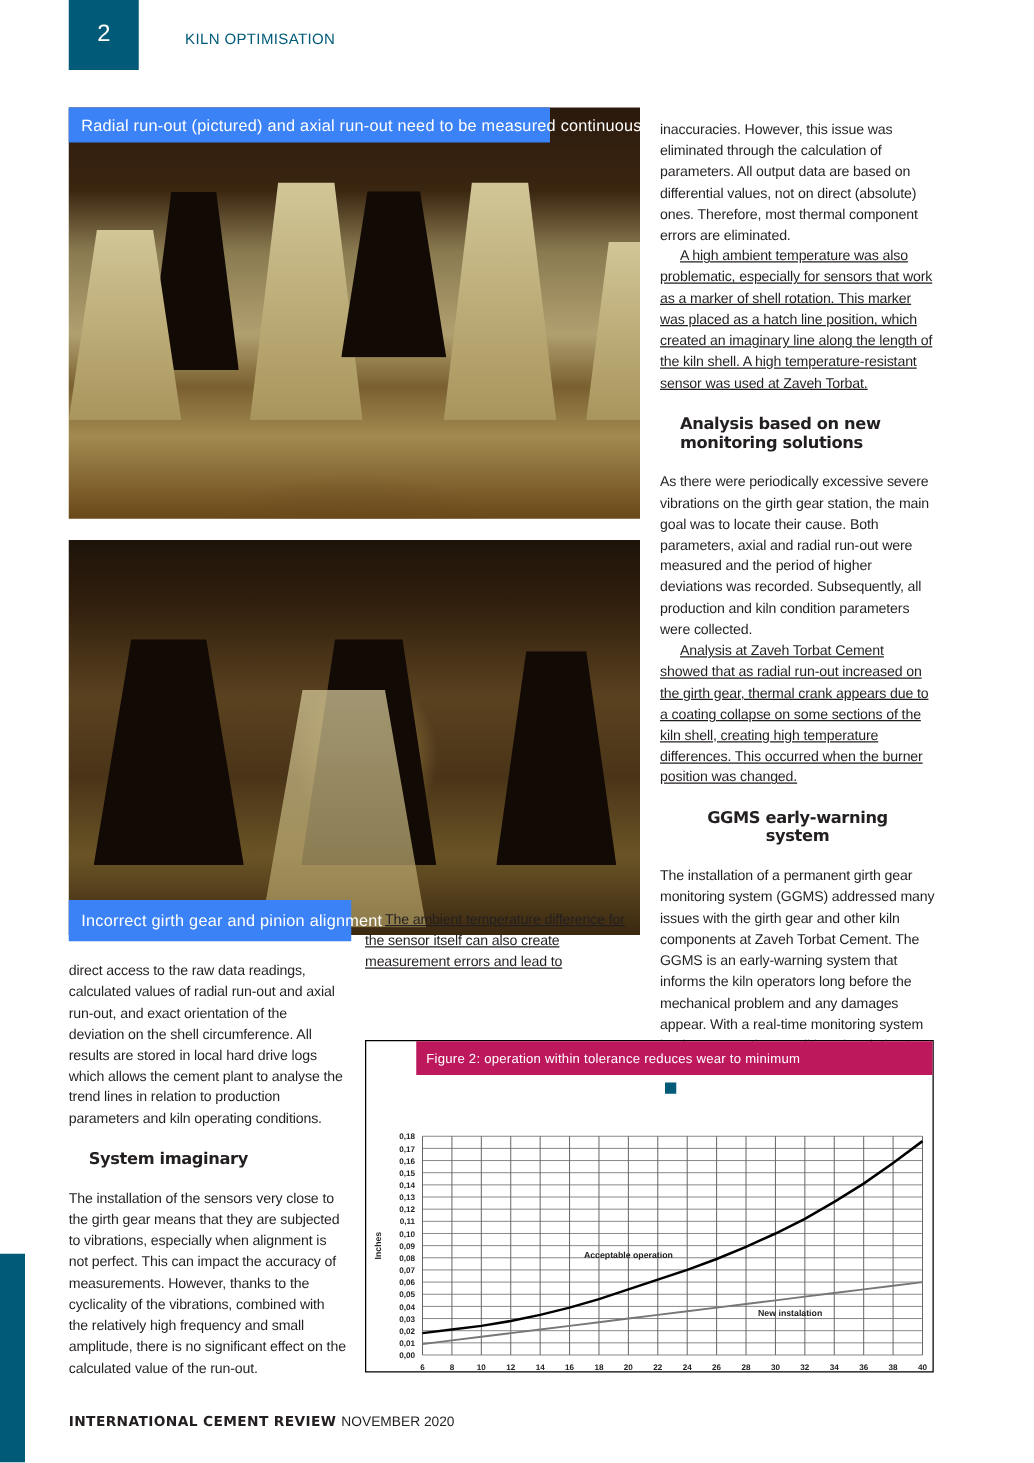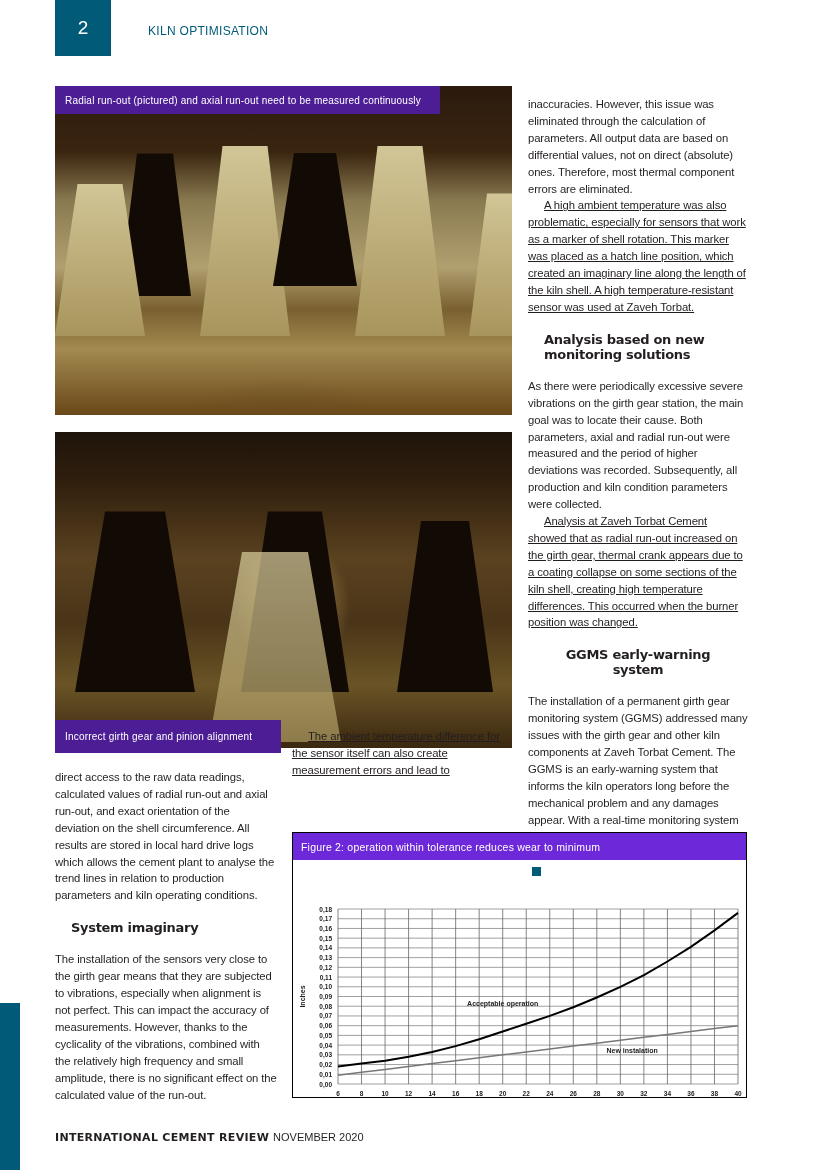--- a/index.html
+++ b/index.html
@@ -11,33 +11,33 @@
   .photo1{left:55px;top:86px;width:457px;height:329px;
     background:
       radial-gradient(ellipse 40% 30% at 50% 110%, #6a4a1e 0%, transparent 70%),
       linear-gradient(180deg,#2b1a0d 0%,#3a2510 20%,#8a7a50 35%,#b0a070 55%,#7a6030 68%,#a28a50 80%,#6a4818 100%);}
   .photo2{left:55px;top:432px;width:457px;height:316px;
     background:
       radial-gradient(ellipse 18% 30% at 52% 55%, #b49a52 0%, transparent 70%),
       linear-gradient(180deg,#1e140a 0%,#2f1e0d 15%,#5a4220 40%,#4a3418 60%,#6a5426 80%,#3a2810 100%);}
   .tooth{position:absolute;background:linear-gradient(180deg,#d4c89a,#a8955c);clip-path:polygon(20% 100%,35% 5%,65% 5%,80% 100%);}
   .gap{position:absolute;background:#120a04;clip-path:polygon(20% 100%,35% 5%,65% 5%,80% 100%);}
-  .caption{background:#4c1d95;color:#fff;font-size:10px;padding:0 10px;display:flex;align-items:center;white-space:nowrap;letter-spacing:0.2px;}
+  .caption{background:#3b82f6;color:#fff;font-size:13px;padding:0 10px;display:flex;align-items:center;white-space:nowrap;letter-spacing:0.2px;}
   .cap1{left:55px;top:86px;height:28px;width:365px;}
   .cap2{left:55px;top:720px;height:33px;width:206px;}
   .col{font-size:11.3px;line-height:16.9px;letter-spacing:-0.1px;}
   .col p{margin:0;}
   .col p.ind{text-indent:16px;text-decoration:underline;}
   .col h3{margin:16px;font-size:13px;line-height:15px;font-weight:bold;font-family:"DejaVu Sans",sans-serif;letter-spacing:-0.3px;}
   .colR{left:528px;top:96px;width:220px;}
   .colL{left:55px;top:769px;width:222px;}
   .colM{left:292px;top:728px;width:212px;}
   .endmark{display:inline-block;width:9px;height:9px;background:#005a78;vertical-align:middle;margin-left:4px;}
   .fig{left:292px;top:832px;width:455px;height:266px;border:1px solid #000;box-sizing:border-box;}
-  .fig-title{background:#6d28d9;color:#fff;font-size:10.5px;height:27px;display:flex;align-items:center;padding-left:8px;letter-spacing:0.2px;}
+  .fig-title{background:#be185d;color:#fff;font-size:10.5px;height:27px;display:flex;align-items:center;padding-left:8px;letter-spacing:0.2px;margin-left:40px;}
   .footer-strip{left:0;top:1003px;width:20px;height:167px;background:#005a78;}
   .footer{left:55px;top:1131px;font-size:11.5px;white-space:nowrap;}
   .footer b{font-family:"DejaVu Sans",sans-serif;font-weight:bold;letter-spacing:0.3px;font-size:11px;}
   .footer span.d{font-size:11px;margin-left:4px;}
   svg text{font-family:"Liberation Sans",sans-serif;}
 </style>
 </head>
 <body>
 
 <div class="abs page-num">2</div>

